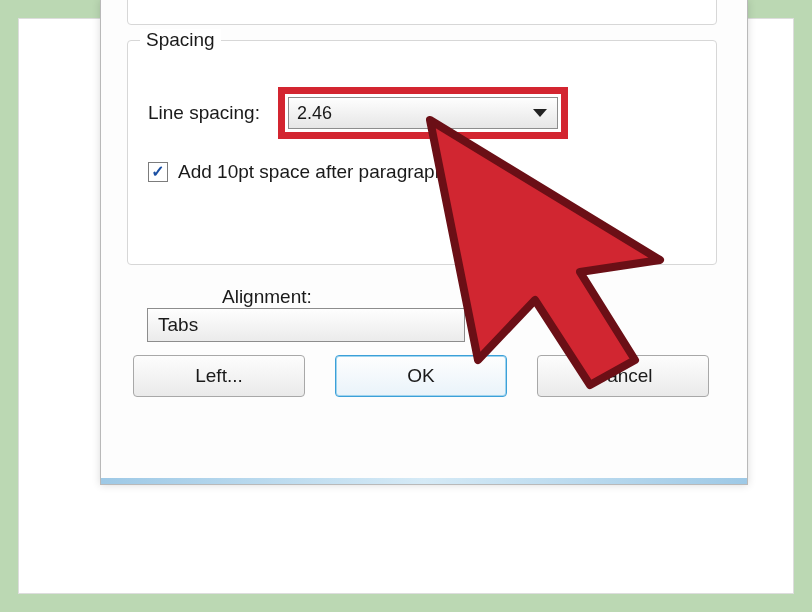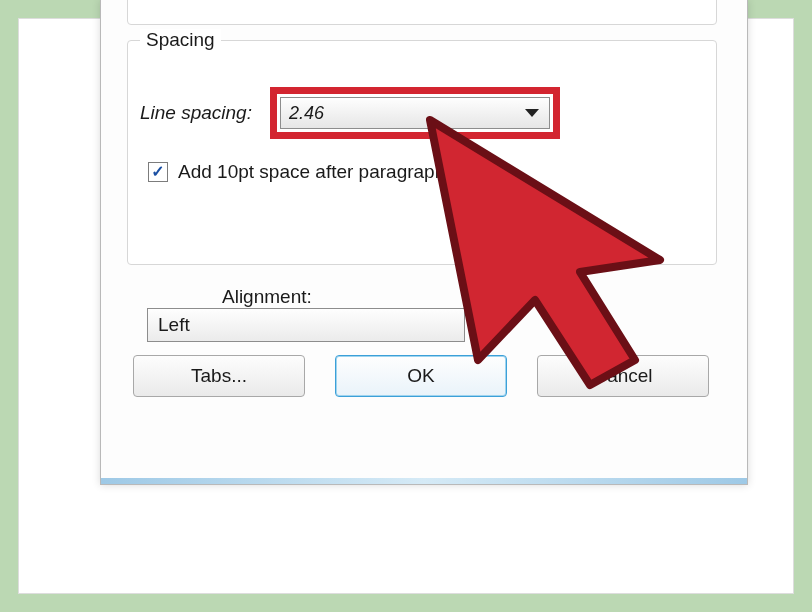--- a/index.html
+++ b/index.html
@@ -63,23 +63,22 @@
       color: #1a1a1a;
       font-size: 19px;
     }
     .row {
       position: absolute;
       display: flex;
       align-items: center;
     }
     .row-line-spacing {
       top: 46px;
-      left: 12px;
+      left: 20px;
       width: 560px;
-      font-style: italic;
     }
     .label {
       color: #1a1a1a;
       font-size: 19px;
       margin-right: 18px;
     }
     .highlight-box {
       border: 7px solid #d32530;
       padding: 3px;
       background: #fff;
@@ -215,27 +214,27 @@
 
     <div class="row row-checkbox">
       <div class="checkbox">✓</div>
       <span class="label" style="margin:0;">Add 10pt space after paragraph</span>
     </div>
   </div>
 
   <div class="row-alignment">
     <span class="label" style="width:150px;">Alignment:</span>
     <div class="align-combo">
-      <span>Left</span>
+      <span>Tabs</span>
     </div>
   </div>
 
   <div class="button-row">
     <div class="btn">
-      <span>Tabs...</span>
+      <span>Left...</span>
     </div>
     <div class="btn btn-ok">
       <span>OK</span>
     </div>
     <div class="btn">
       <span>Cancel</span>
     </div>
   </div>
 
   <div class="bottom-shine"></div>

